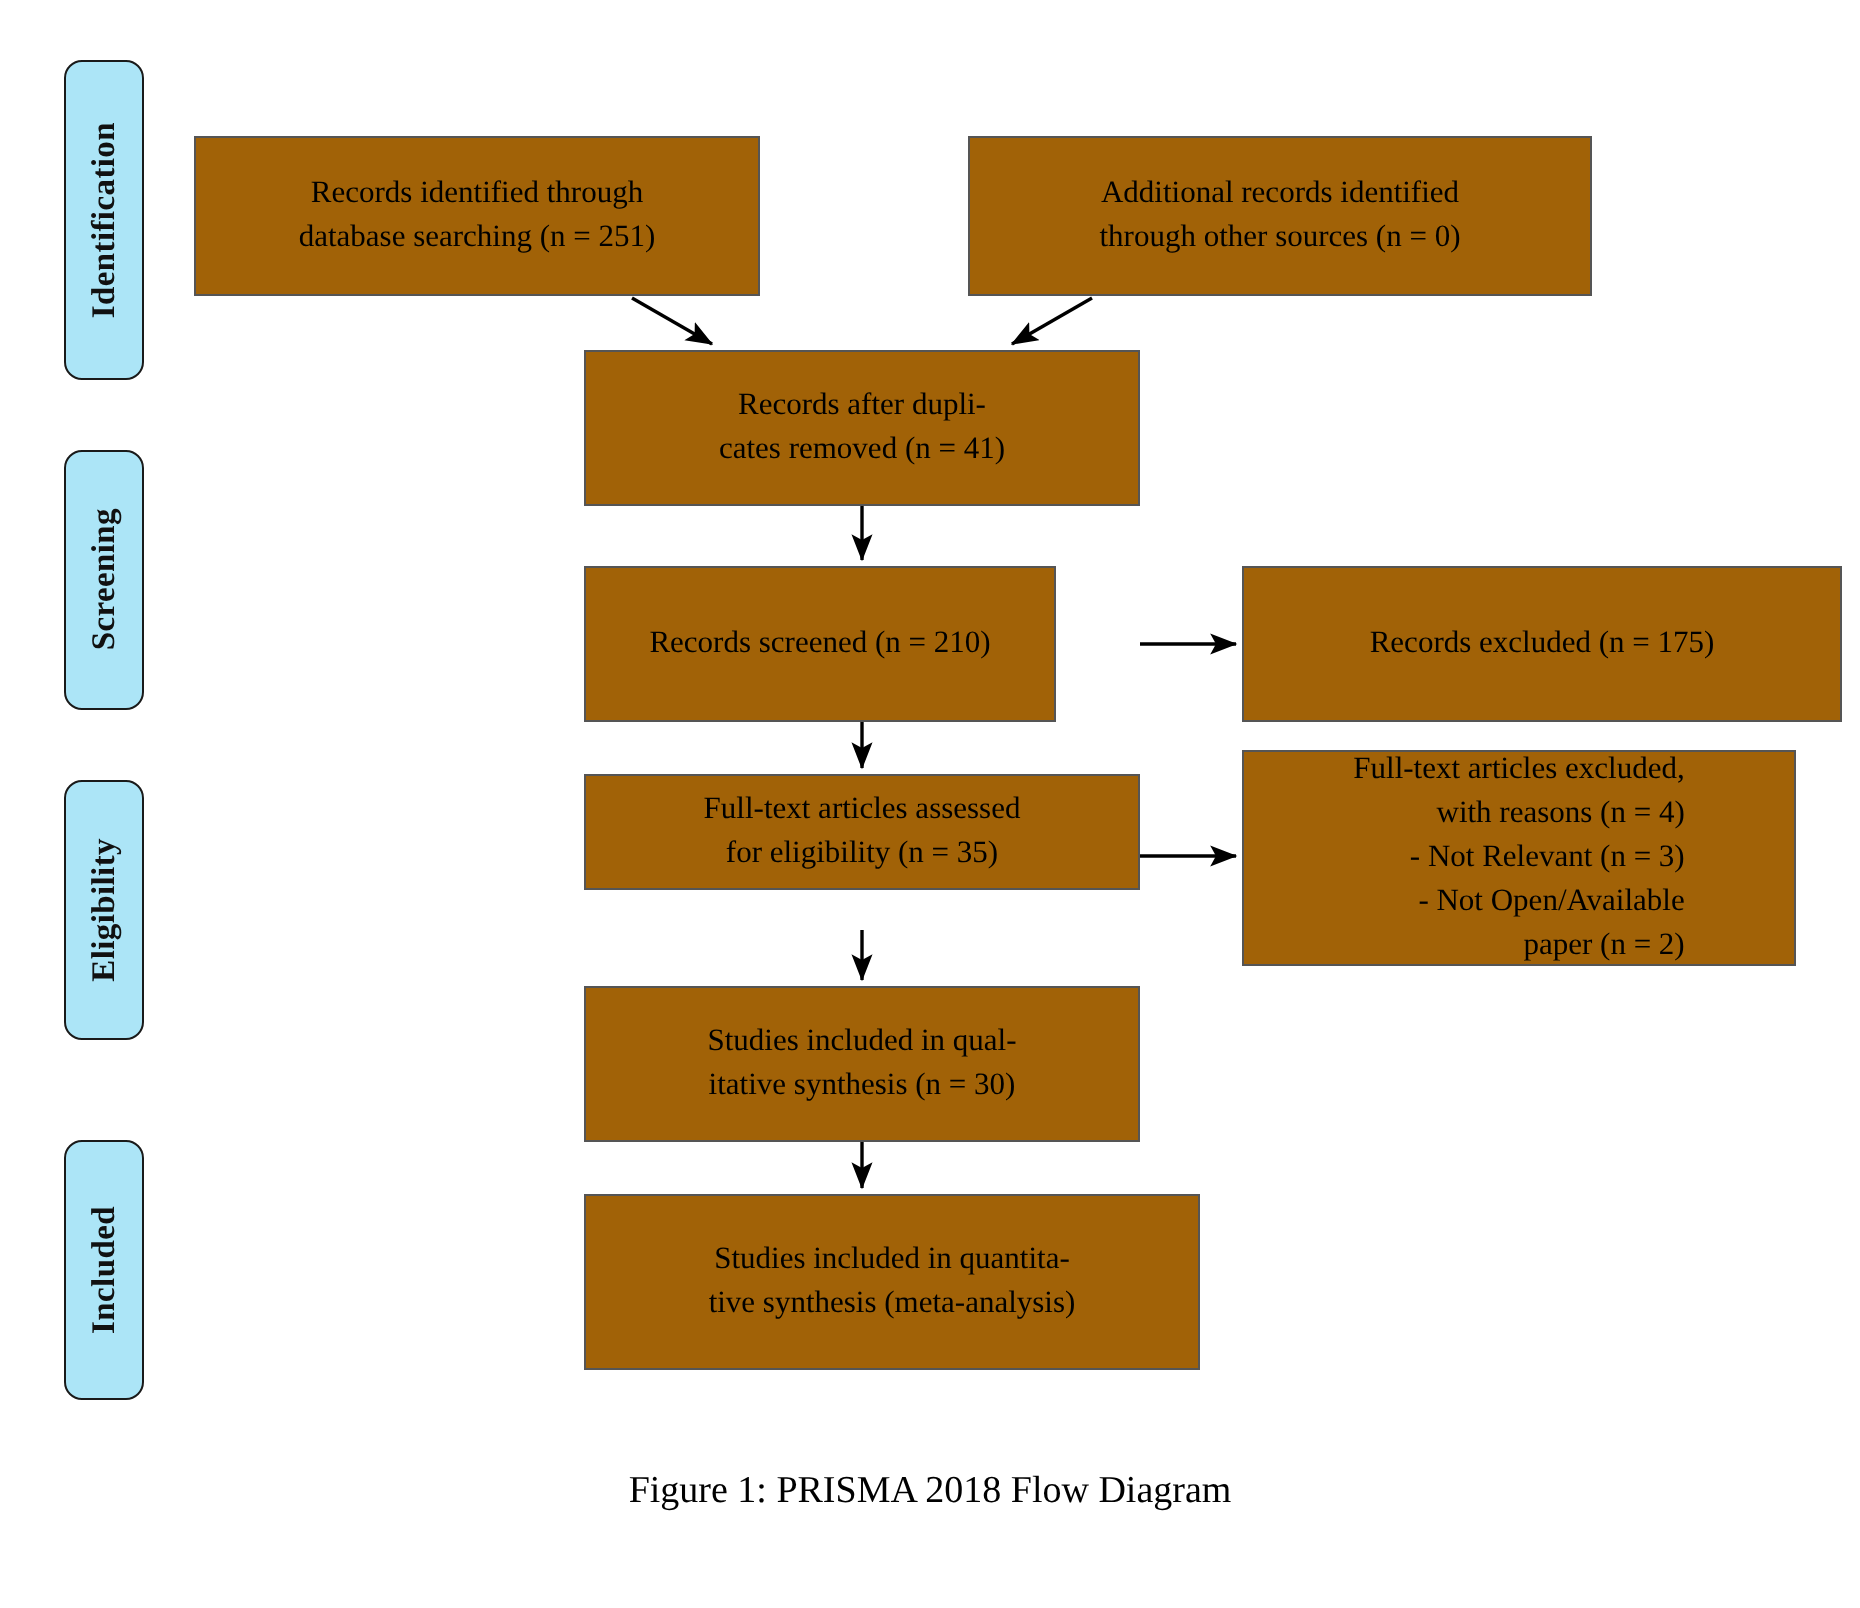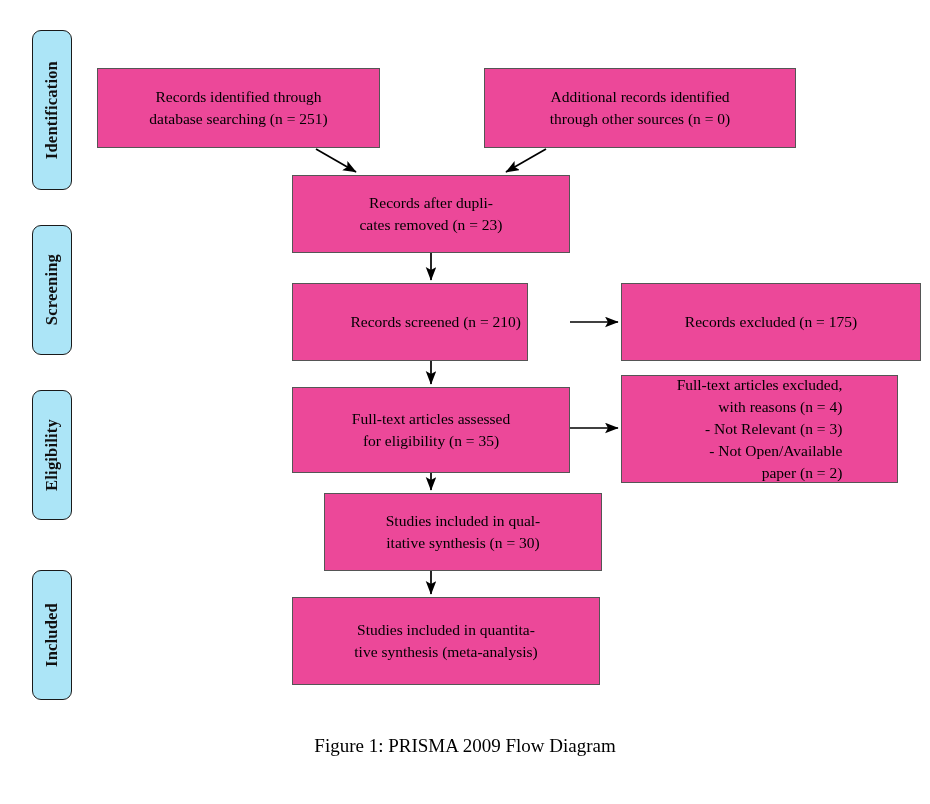--- a/index.html
+++ b/index.html
@@ -38,21 +38,21 @@
     font-weight: bold;
     font-size: 16.5px;
     letter-spacing: 0.2px;
     white-space: nowrap;
     color: #111111;
   }
   
   .flow-box {
     position: absolute;
     box-sizing: border-box;
-    background: #ec4899;
+    background: #a16207;
     border: 1.4px solid #555555;
     display: flex;
     align-items: center;
     justify-content: center;
     text-align: center;
     padding: 2px 6px;
   }
   .flow-box .btext {
     font-family: "Liberation Serif", "DejaVu Serif", serif;
     font-size: 15.5px;
@@ -129,43 +129,43 @@
       <div class="flow-box" style="left: 97px; top: 68px; width: 283px; height: 80px; border-color: rgb(85, 85, 85);">
         <span class="btext">Records identified through
 database searching (n = 251)</span>
       </div>
       <div class="flow-box" style="left: 484px; top: 68px; width: 312px; height: 80px; border-color: rgb(85, 85, 85);">
         <span class="btext">Additional records identified
 through other sources (n = 0)</span>
       </div>
       <div class="flow-box" style="left: 292px; top: 175px; width: 278px; height: 78px; border-color: rgb(85, 85, 85);">
         <span class="btext">Records after dupli-
-cates removed (n = 23)</span>
+cates removed (n = 41)</span>
       </div>
-      <div class="flow-box" style="left: 292px; top: 283px; width: 236px; height: 78px; border-color: rgb(85, 85, 85); justify-content: flex-end;">
+      <div class="flow-box" style="left: 292px; top: 283px; width: 236px; height: 78px; border-color: rgb(85, 85, 85);">
         <span class="btext">Records screened (n = 210)</span>
       </div>
       <div class="flow-box" style="left: 621px; top: 283px; width: 300px; height: 78px; border-color: rgb(85, 85, 85);">
         <span class="btext">Records excluded (n = 175)</span>
       </div>
-      <div class="flow-box" style="left: 292px; top: 387px; width: 278px; height: 86px; border-color: rgb(85, 85, 85);">
+      <div class="flow-box" style="left: 292px; top: 387px; width: 278px; height: 58px; border-color: rgb(85, 85, 85);">
         <span class="btext">Full-text articles assessed
 for eligibility (n = 35)</span>
       </div>
       <div class="flow-box" style="left: 621px; top: 375px; width: 277px; height: 108px; border-color: rgb(85, 85, 85); text-align: right;">
         <span class="btext">Full-text articles excluded,
 with reasons (n = 4)
 - Not Relevant (n = 3)
 - Not Open/Available
 paper (n = 2)</span>
       </div>
-      <div class="flow-box" style="left: 292px; top: 493px; width: 278px; height: 78px; border-color: rgb(85, 85, 85); margin-left: 32px;">
+      <div class="flow-box" style="left: 292px; top: 493px; width: 278px; height: 78px; border-color: rgb(85, 85, 85);">
         <span class="btext">Studies included in qual-
 itative synthesis (n = 30)</span>
       </div>
       <div class="flow-box" style="left: 292px; top: 597px; width: 308px; height: 88px; border-color: rgb(85, 85, 85);">
         <span class="btext">Studies included in quantita-
 tive synthesis (meta-analysis)</span>
       </div>
     </div>
 
-  <div id="caption">Figure 1: PRISMA 2009 Flow Diagram</div>
+  <div id="caption">Figure 1: PRISMA 2018 Flow Diagram</div>
 </div>
 
 </body></html>

